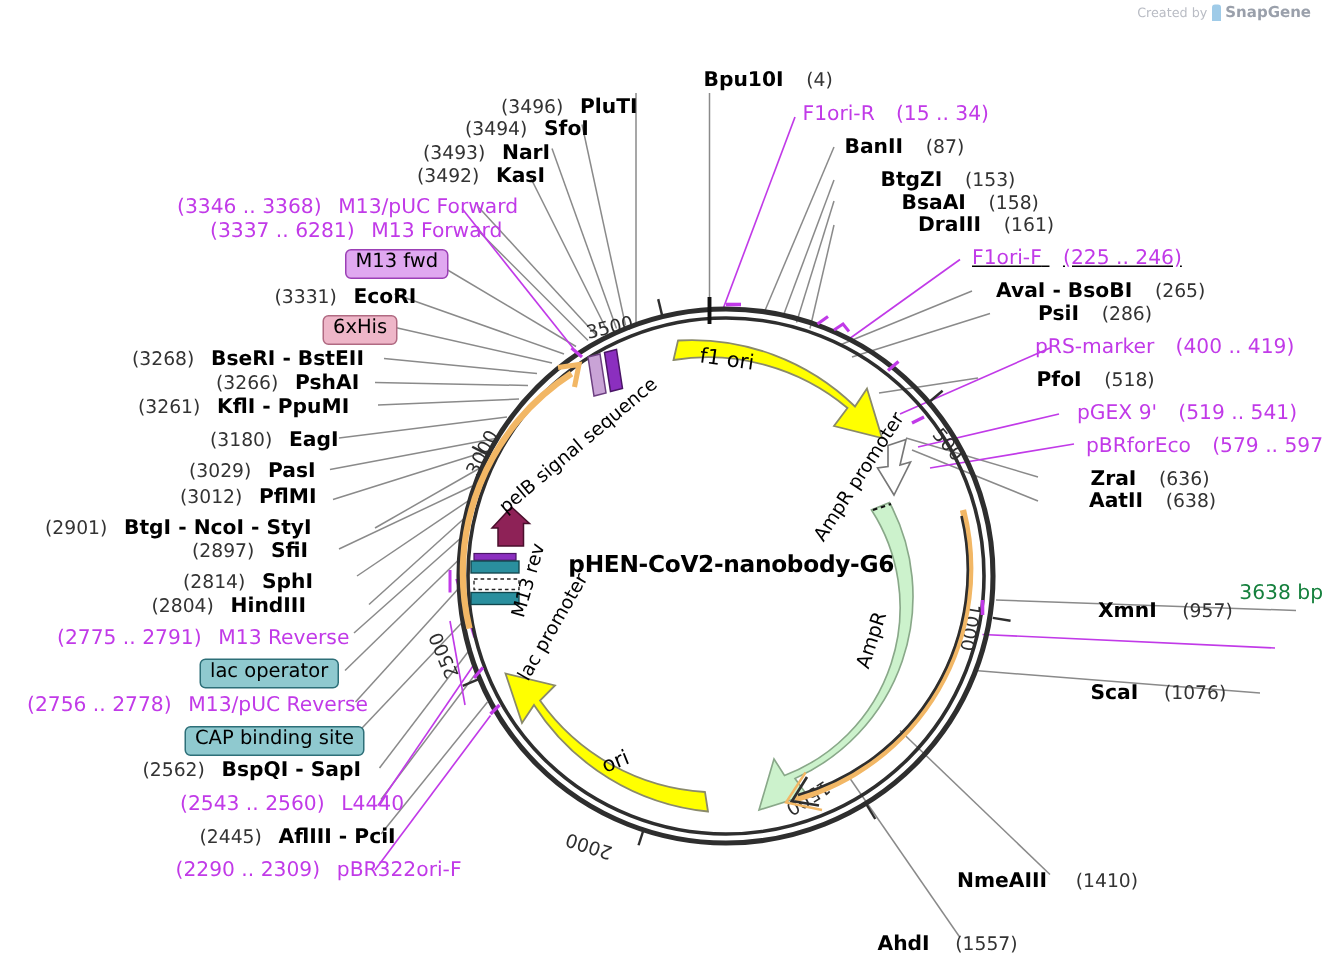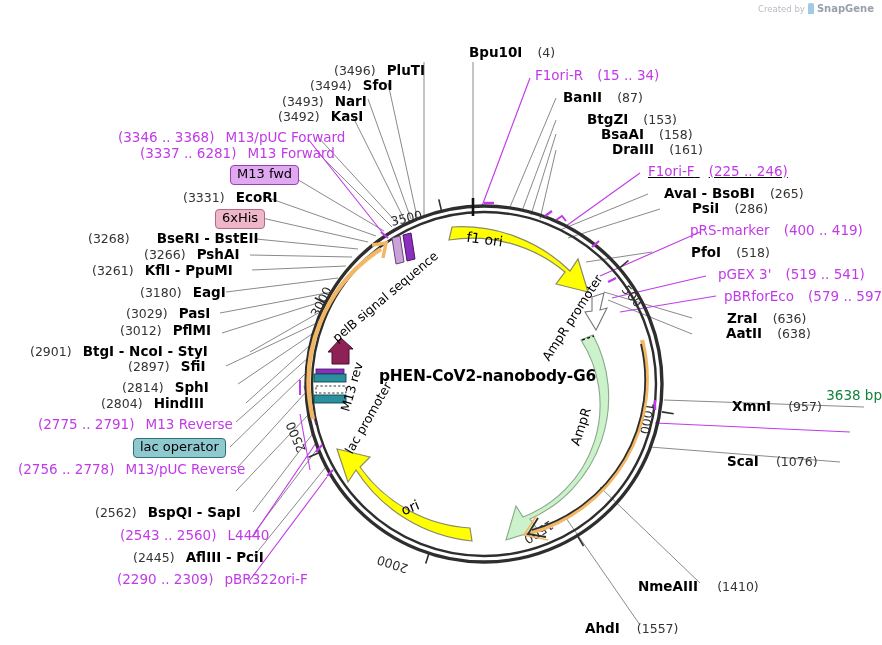--- a/index.html
+++ b/index.html
@@ -284,21 +284,21 @@
   </div>
   <div class="lbl" style="left:183px;top:189px;">
     <span class="pos">(3331)</span>
     <span class="enz" style="margin-left:6px;">EcoRI</span>
   </div>
   <div class="lbl" style="left:215px;top:209px;">
     <span class="chip pink">6xHis</span>
   </div>
   <div class="lbl" style="left:88px;top:230px;">
     <span class="pos">(3268)</span>
-    <span class="enz" style="margin-left:22px;">BseRI  -  BstEII</span>
+    <span class="enz" style="margin-left:6px;">BseRI  -  BstEII</span>
   </div>
   <div class="lbl" style="left:144px;top:246px;">
     <span class="pos">(3266)</span>
     <span class="enz" style="margin-left:6px;">PshAI</span>
   </div>
   <div class="lbl" style="left:92px;top:262px;">
     <span class="pos">(3261)</span>
     <span class="enz" style="margin-left:6px;">KflI  -  PpuMI</span>
   </div>
   <div class="lbl" style="left:140px;top:284px;">
@@ -333,20 +333,23 @@
     <span class="pri pos">(2775 .. 2791)</span>
     <span class="pri" style="margin-left:6px;">M13 Reverse</span>
   </div>
   <div class="lbl" style="left:133px;top:438px;">
     <span class="chip teal">lac operator</span>
   </div>
   <div class="lbl" style="left:18px;top:461px;">
     <span class="pri pos">(2756 .. 2778)</span>
     <span class="pri" style="margin-left:6px;">M13/pUC Reverse</span>
   </div>
+  <div class="lbl" style="left:123px;top:483px;">
+    <span class="chip teal">CAP binding site</span>
+  </div>
   <div class="lbl" style="left:95px;top:504px;">
     <span class="pos">(2562)</span>
     <span class="enz" style="margin-left:6px;">BspQI  -  SapI</span>
   </div>
   <div class="lbl" style="left:120px;top:527px;">
     <span class="pri pos">(2543 .. 2560)</span>
     <span class="pri" style="margin-left:6px;">L4440</span>
   </div>
   <div class="lbl" style="left:133px;top:549px;">
     <span class="pos">(2445)</span>
@@ -395,21 +398,21 @@
   </div>
   <div class="lbl" style="left:690px;top:222px;">
     <span class="pri">pRS-marker</span>
     <span class="pri pos" style="margin-left:9px;">(400 .. 419)</span>
   </div>
   <div class="lbl" style="left:691px;top:244px;">
     <span class="enz">PfoI</span>
     <span class="pos" style="margin-left:10px;">(518)</span>
   </div>
   <div class="lbl" style="left:718px;top:266px;">
-    <span class="pri">pGEX 3'</span>
+    <span class="pri">pGEX 9'</span>
     <span class="pri pos" style="margin-left:9px;">(519 .. 541)</span>
   </div>
   <div class="lbl" style="left:724px;top:288px;">
     <span class="pri">pBRforEco</span>
     <span class="pri pos" style="margin-left:9px;">(579 .. 597)</span>
   </div>
   <div class="lbl" style="left:727px;top:310px;">
     <span class="enz">ZraI</span>
     <span class="pos" style="margin-left:10px;">(636)</span>
   </div>

